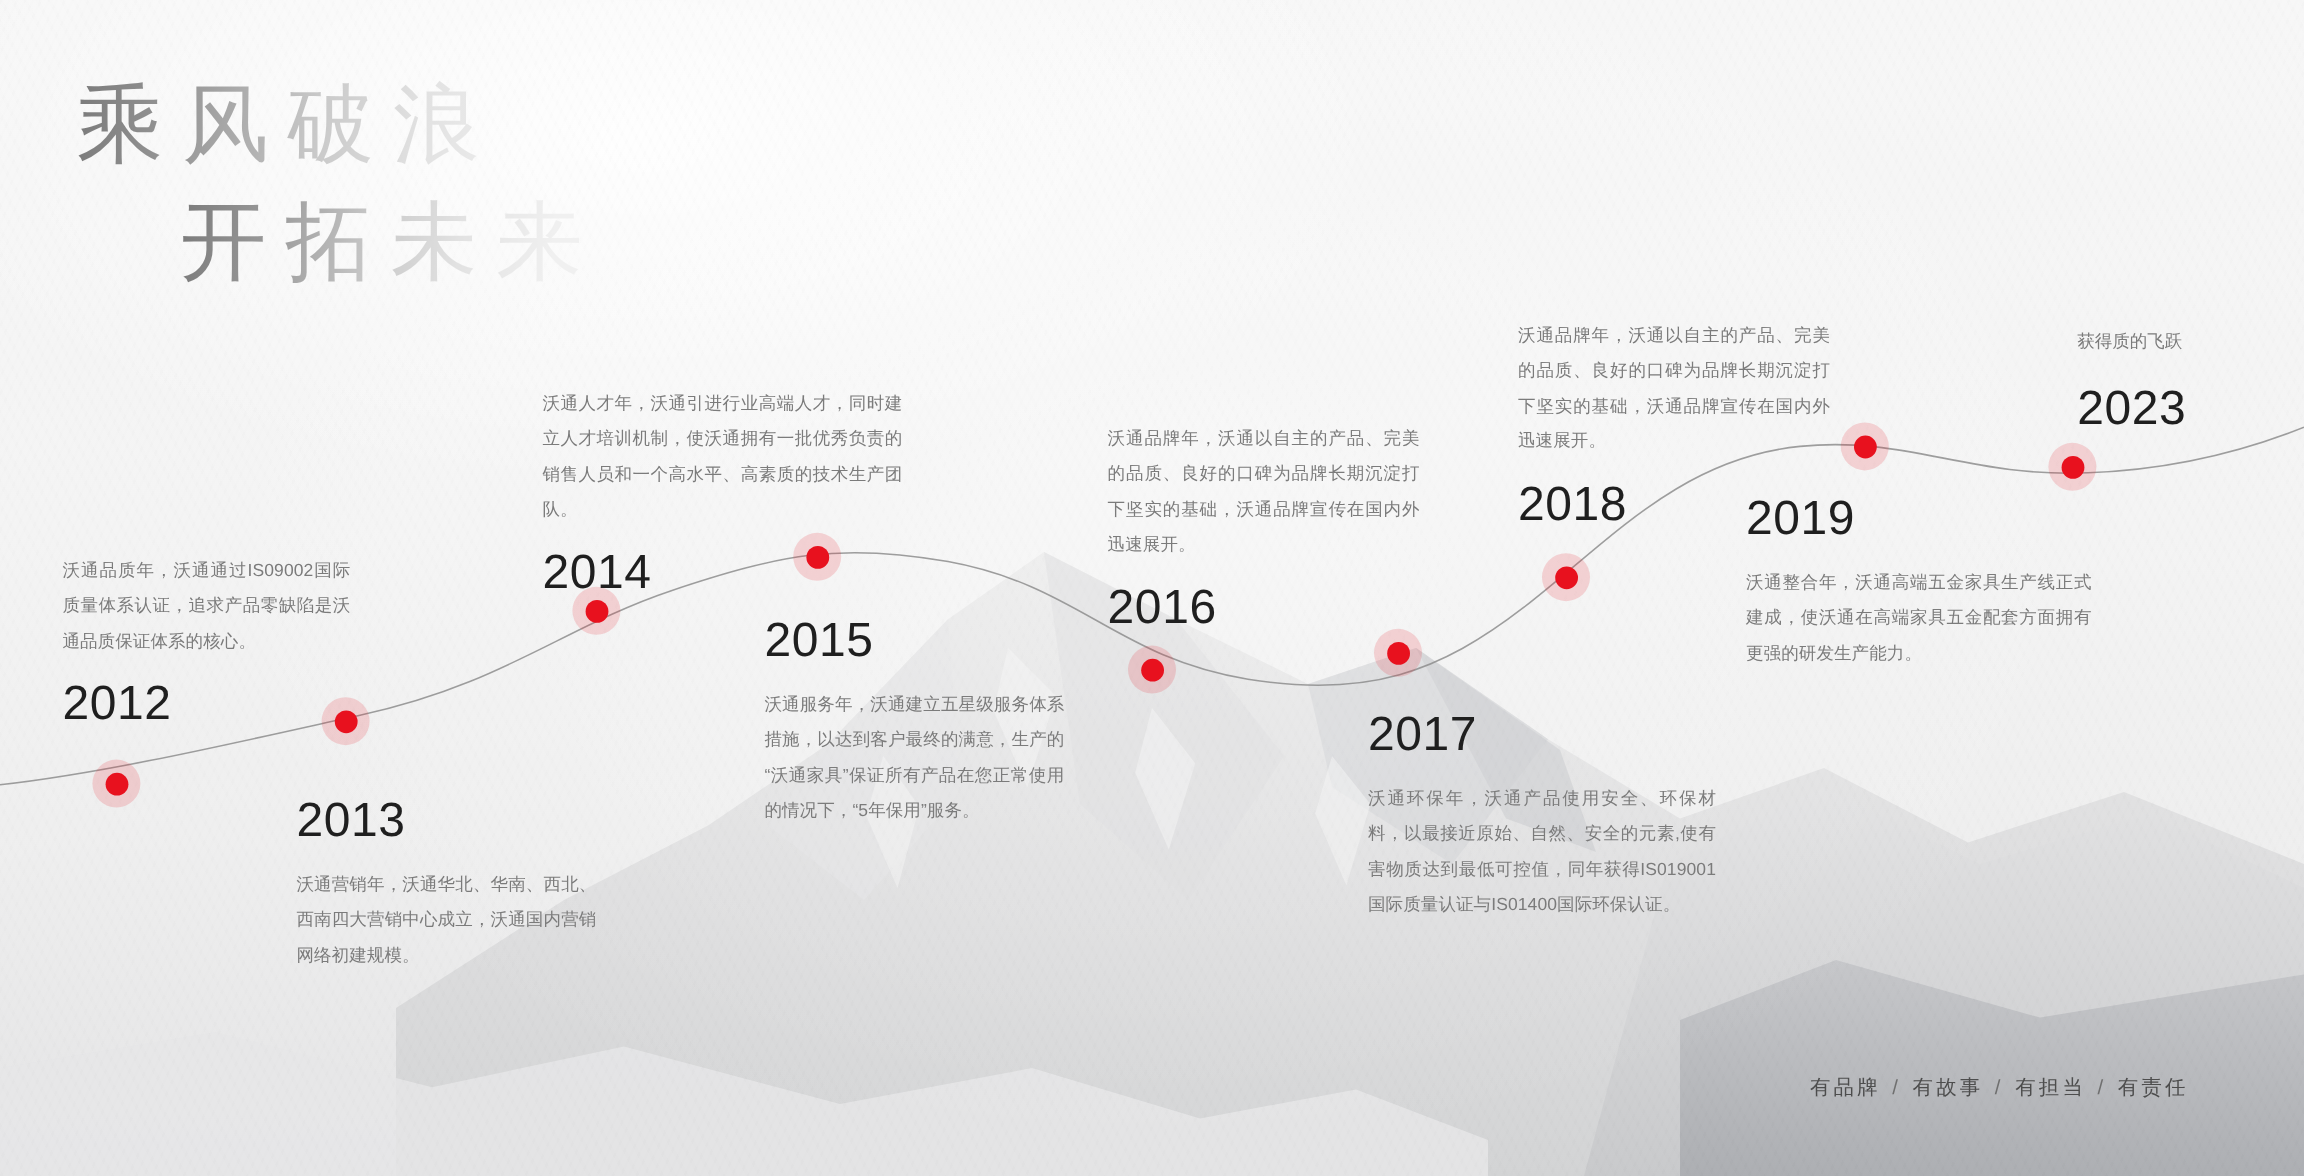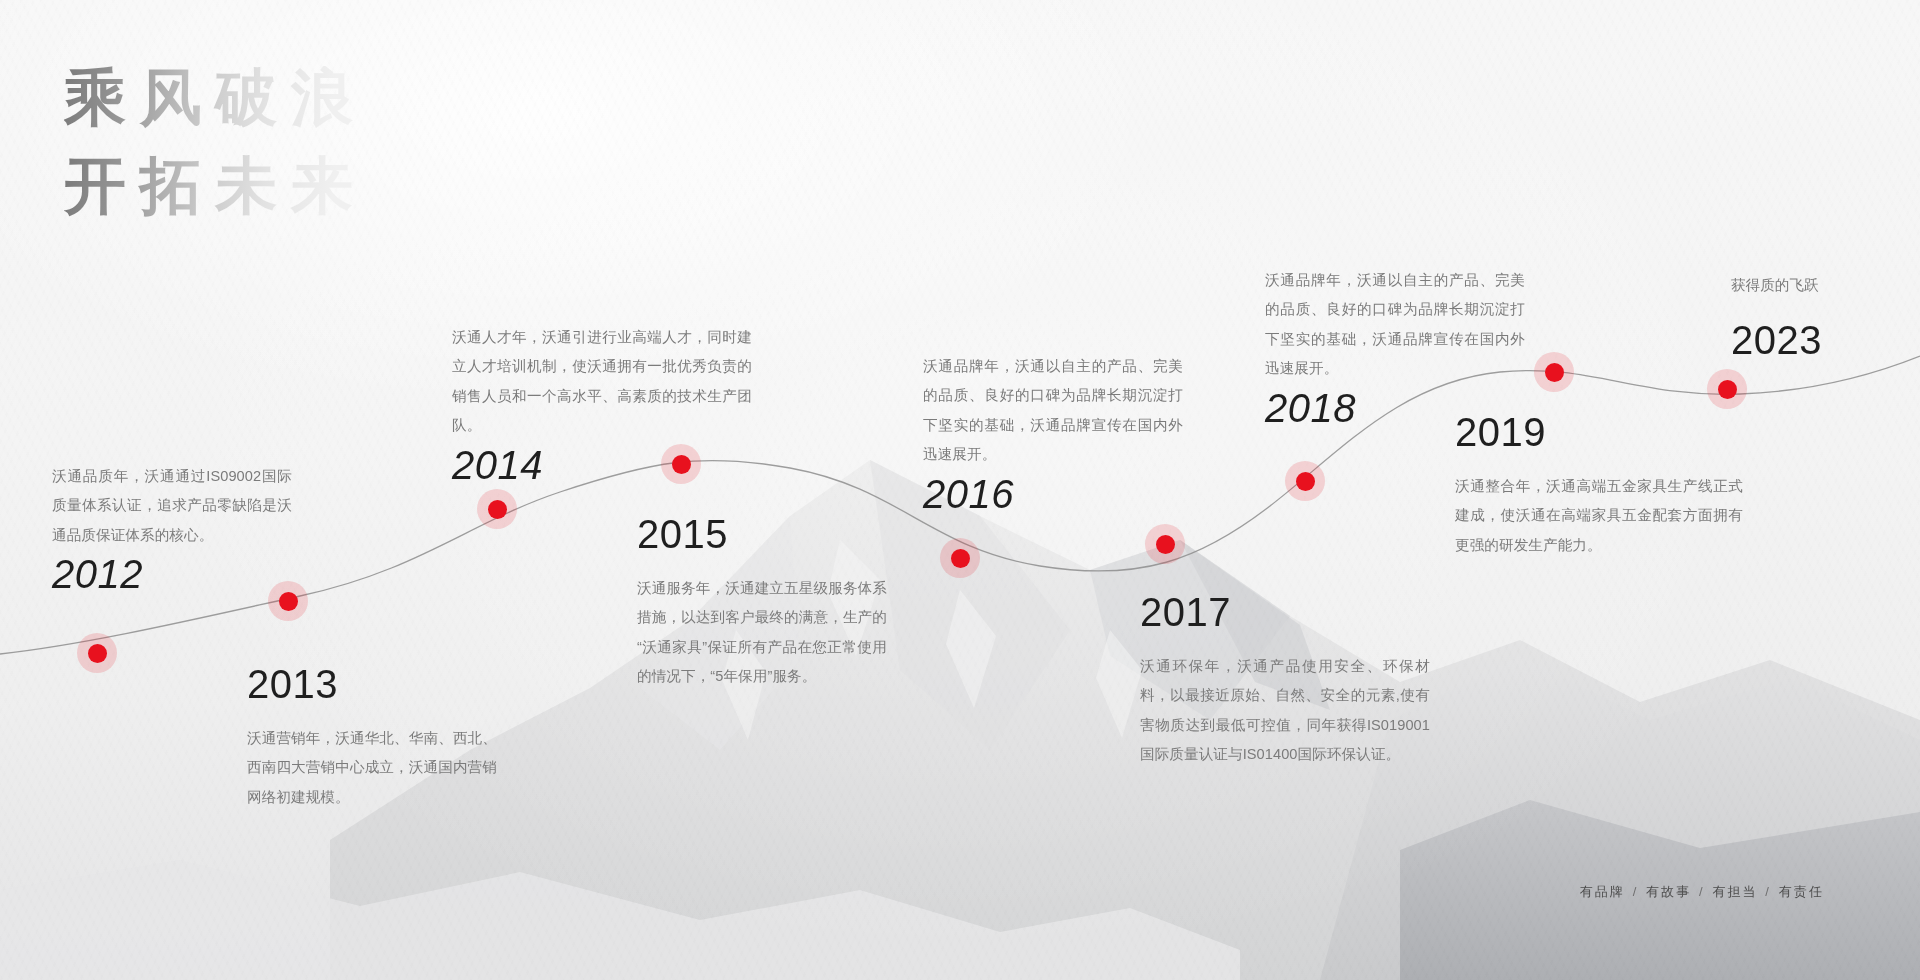--- a/index.html
+++ b/index.html
@@ -38,32 +38,32 @@
   }
   .vignette{
     position:absolute; inset:0; pointer-events:none;
     background:radial-gradient(ellipse 1400px 900px at 50% 42%, rgba(255,255,255,.30), rgba(255,255,255,0) 62%);
   }
 
   
   .headline{ position:absolute; left:64px; top:66px; user-select:none; }
   .hl-line{
     font-family:"Liberation Serif","DejaVu Serif",serif;
-    font-size:62px;
-    font-weight:700;
+    font-size:72px;
+    font-weight:400;
     line-height:1.06;
     letter-spacing:.22em;
     background:linear-gradient(96deg,#7a7a7a 0%,#9a9a9a 22%,#c9c9c9 46%,#e2e2e2 66%,#f0f0f0 88%);
     -webkit-background-clip:text;
     background-clip:text;
     color:transparent;
     -webkit-text-fill-color:transparent;
     white-space:nowrap;
   }
-  .hl-line.l2{ margin-top:22px; }
+  .hl-line.l2{ margin-top:22px; margin-left:86px; }
 
   
   .curve-layer{ position:absolute; inset:0; pointer-events:none; }
 
   
   .node{ position:absolute; transform:translate(-50%,-50%); }
   .node .halo{
     position:absolute; left:50%; top:50%;
     width:40px; height:40px; margin:-20px 0 0 -20px;
     border-radius:50%;
@@ -87,31 +87,31 @@
     font-family:"Liberation Sans","DejaVu Sans",sans-serif;
   }
   .desc{
     font-size:14.6px;
     line-height:2.02;
     color:#7b7b7b;
     letter-spacing:.005em;
     text-align:justify;
     font-family:"Liberation Sans","DejaVu Sans",sans-serif;
   }
-  .entry.above .year{ margin-top:4px;font-style:italic; }
+  .entry.above .year{ margin-top:16px; }
   .entry.below .desc{ margin-top:20px; }
   .entry.caption .year{ margin-top:22px; }
   .caption-text{
     font-size:14.6px; color:#7b7b7b; line-height:1.8;
   }
 
   
   .slogan{
-    position:absolute; right:96px; bottom:79px;
-    font-size:13px;
+    position:absolute; right:96px; bottom:62px;
+    font-size:17px;
     color:#4d4d4d;
     letter-spacing:.16em;
     white-space:nowrap;
     margin-left:36px;
   }
   .slogan .sep{ color:#6f6f6f; padding:0 2px; }
 </style>
 </head>
 <body>
 

